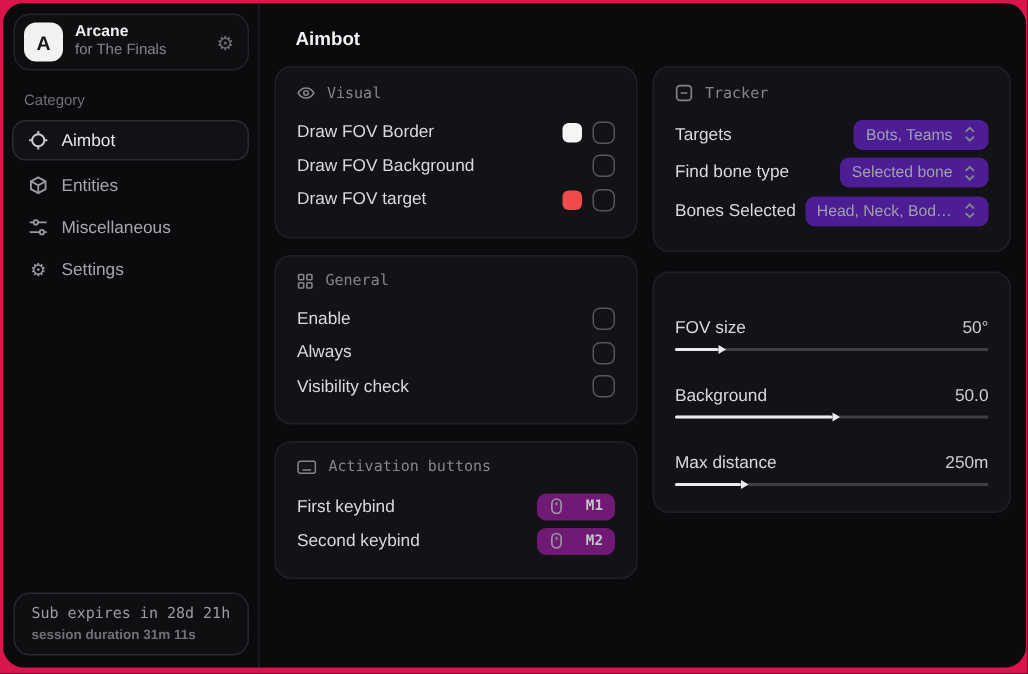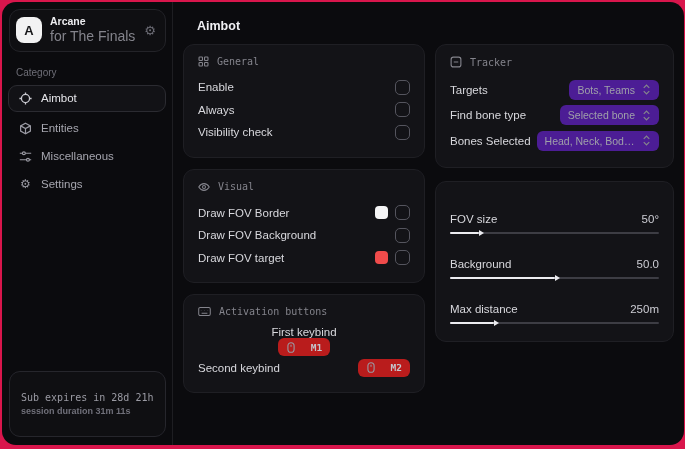--- a/index.html
+++ b/index.html
@@ -10,35 +10,35 @@
     background:#0b0b0e; border-radius:14px; display:flex; overflow:hidden; }
 
   
   .sidebar { width:171px; flex-shrink:0; border-right:1px solid #1e1e22; display:flex; flex-direction:column; }
   .app-card { margin:7px 6px 0 7px; border:1px solid #232328; background:#0f0f12; border-radius:11px;
     padding:5px 9px 5px 6px; display:flex; align-items:center; gap:8px; }
   .app-logo { width:26px; height:26px; border-radius:8px; background:#f2f2f3; color:#17171a;
     font-weight:bold; font-size:13px; display:flex; align-items:center; justify-content:center; }
   .app-text { flex:1; line-height:1.25; }
   .app-name { font-size:10.5px; font-weight:bold; color:#ededf0; }
-  .app-sub { font-size:14px; color:#84848c; }
+  .app-sub { font-size:10px; color:#84848c; }
   .gear-btn { color:#6c6c75; font-size:13px; line-height:1; cursor:pointer; }
 
   .category { margin:15px 0 7px 14px; font-size:10px; color:#6e6e77; }
 
   .nav { padding:0 6px; display:flex; flex-direction:column; }
   .nav-item { height:27px; display:flex; align-items:center; gap:9px; padding:0 10px;
     border-radius:9px; border:1px solid transparent; margin-bottom:1px; color:#a6a6af; font-size:11.5px; cursor:pointer; }
   .nav-item.selected { border-color:#2b2b31; background:#121216; color:#e6e6ea; margin-bottom:3px; }
   .nav-icon { width:13px; height:13px; display:flex; align-items:center; justify-content:center; color:#9a9aa3; font-size:12px; }
   .nav-item.selected .nav-icon { color:#c9c9d0; }
   .nav svg, .app-card svg { display:block; }
 
   .spacer { flex:1; }
-  .sub-card { margin:0 6px 8px 7px; border:1px solid #26262c; background:#0f0f12; border-radius:11px; padding:20px 11px; }
+  .sub-card { margin:0 6px 8px 7px; border:1px solid #26262c; background:#0f0f12; border-radius:11px; padding:8px 11px; }
   .sub-line1 { font-family:"DejaVu Sans Mono","Liberation Mono",monospace; font-size:10px; color:#9b9ba4; }
   .sub-line2 { font-size:9px; font-weight:bold; color:#70707a; margin-top:3px; }
 
   
   .main { flex:1; padding:10px 10px 10px 10px; }
   .page-title { font-size:12.5px; font-weight:bold; color:#f0f0f3; margin:7px 0 11px 14px; }
   .cols { display:flex; gap:10px; }
   .col-left { width:242px; flex-shrink:0; display:flex; flex-direction:column; gap:11px; }
   .col-right { flex:1; display:flex; flex-direction:column; gap:13px; }
 
@@ -47,21 +47,21 @@
     font-family:"DejaVu Sans Mono","Liberation Mono",monospace; font-size:10px; margin-bottom:9px; }
   .card-header svg { color:#84848c; }
 
   .row { display:flex; align-items:center; justify-content:space-between; min-height:22.5px; }
   .row-label { font-size:11.5px; font-weight:500; color:#d8d8dd; }
   .row-right { display:flex; align-items:center; gap:7px; }
 
   .checkbox { width:15px; height:15px; border:1.5px solid #55555e; border-radius:5px; background:transparent; cursor:pointer; }
   .swatch { width:13px; height:13px; border-radius:4px; cursor:pointer; }
 
-  .key-btn { display:flex; align-items:center; gap:15px; background:#b91c1c; border:none; border-radius:6px;
+  .key-btn { display:flex; align-items:center; gap:15px; background:#701a75; border:none; border-radius:6px;
     height:18px; padding:0 8px; color:#c4c4cb; font-family:"DejaVu Sans Mono","Liberation Mono",monospace;
     font-size:9.5px; font-weight:bold; cursor:pointer; }
   .key-btn svg { color:#9a9aa3; }
 
   .tracker-row { min-height:25.5px; }
   .dd { display:flex; align-items:center; gap:7px; background:#4c1d95; border:none; border-radius:6px;
     height:20px; padding:0 8px; color:#9fa0a9; font-size:10.5px; cursor:pointer; white-space:nowrap; }
   .dd svg { color:#84848c; flex-shrink:0; }
   .dd.grow { flex:1; margin-left:6px; justify-content:space-between; overflow:hidden; }
   .dd.grow span { overflow:hidden; text-overflow:ellipsis; }
@@ -143,84 +143,84 @@
 
   <div class="main">
     <div class="page-title">Aimbot</div>
 
     <div class="cols">
 
       <div class="col-left">
 
         <div class="card">
           <div class="card-header">
+            <svg width="12" height="12" viewBox="0 0 16 16" fill="none" stroke="currentColor" stroke-width="1.4">
+              <path d="M1 8s2.7-4.5 7-4.5S15 8 15 8s-2.7 4.5-7 4.5S1 8 1 8z"></path>
+                <circle cx="8" cy="8" r="2"></circle>
+            </svg>
+            <span>Visual</span>
+          </div>
+          <div class="row">
+            <span class="row-label">Draw FOV Border</span>
+            <span class="row-right">
+              <span class="swatch" style="background: rgb(245, 245, 246);"></span>
+              <span class="checkbox"></span>
+            </span>
+          </div>
+          <div class="row">
+            <span class="row-label">Draw FOV Background</span>
+            <span class="row-right">
+              <span class="checkbox"></span>
+            </span>
+          </div>
+          <div class="row">
+            <span class="row-label">Draw FOV target</span>
+            <span class="row-right">
+              <span class="swatch" style="background: rgb(240, 75, 75);"></span>
+              <span class="checkbox"></span>
+            </span>
+          </div>
+        </div>
+
+        <div class="card">
+          <div class="card-header">
             <svg width="11" height="11" viewBox="0 0 16 16" fill="none" stroke="currentColor" stroke-width="1.6">
               <rect x="1.5" y="1.5" width="5" height="5" rx="1"></rect>
                 <rect x="9.5" y="1.5" width="5" height="5" rx="1"></rect>
               <rect x="1.5" y="9.5" width="5" height="5" rx="1"></rect>
                 <rect x="9.5" y="9.5" width="5" height="5" rx="1"></rect>
             </svg>
             <span>General</span>
           </div>
           <div class="row">
             <span class="row-label">Enable</span>
             <span class="checkbox"></span>
           </div>
           <div class="row">
             <span class="row-label">Always</span>
             <span class="checkbox"></span>
           </div>
           <div class="row">
             <span class="row-label">Visibility check</span>
             <span class="checkbox"></span>
-          </div>
-        </div>
-
-        <div class="card">
-          <div class="card-header">
-            <svg width="12" height="12" viewBox="0 0 16 16" fill="none" stroke="currentColor" stroke-width="1.4">
-              <path d="M1 8s2.7-4.5 7-4.5S15 8 15 8s-2.7 4.5-7 4.5S1 8 1 8z"></path>
-                <circle cx="8" cy="8" r="2"></circle>
-            </svg>
-            <span>Visual</span>
-          </div>
-          <div class="row">
-            <span class="row-label">Draw FOV Border</span>
-            <span class="row-right">
-              <span class="swatch" style="background: rgb(245, 245, 246);"></span>
-              <span class="checkbox"></span>
-            </span>
-          </div>
-          <div class="row">
-            <span class="row-label">Draw FOV Background</span>
-            <span class="row-right">
-              <span class="checkbox"></span>
-            </span>
-          </div>
-          <div class="row">
-            <span class="row-label">Draw FOV target</span>
-            <span class="row-right">
-              <span class="swatch" style="background: rgb(240, 75, 75);"></span>
-              <span class="checkbox"></span>
-            </span>
           </div>
         </div>
 
         <div class="card">
           <div class="card-header">
             <svg width="13" height="11" viewBox="0 0 18 14" fill="none" stroke="currentColor" stroke-width="1.4">
               <rect x="1" y="1.5" width="16" height="11" rx="2"></rect>
                 <line x1="5" y1="9.5" x2="13" y2="9.5"></line>
               <line x1="4.5" y1="5" x2="4.5" y2="5.2"></line>
                 <line x1="9" y1="5" x2="9" y2="5.2"></line>
                 <line x1="13.5" y1="5" x2="13.5" y2="5.2"></line>
             </svg>
             <span>Activation buttons</span>
           </div>
-          <div class="row" style="min-height:23px;flex-direction:column;">
+          <div class="row" style="min-height:23px;">
             <span class="row-label">First keybind</span>
             <button class="key-btn">
               <svg width="10" height="11" viewBox="0 0 12 16" fill="none" stroke="currentColor" stroke-width="1.6">
                 <rect x="1.5" y="1" width="9" height="14" rx="4.5"></rect>
                   <line x1="6" y1="4" x2="6" y2="7"></line>
               </svg>
               <span>M1</span>
             </button>
           </div>
           <div class="row" style="min-height:23px;">

